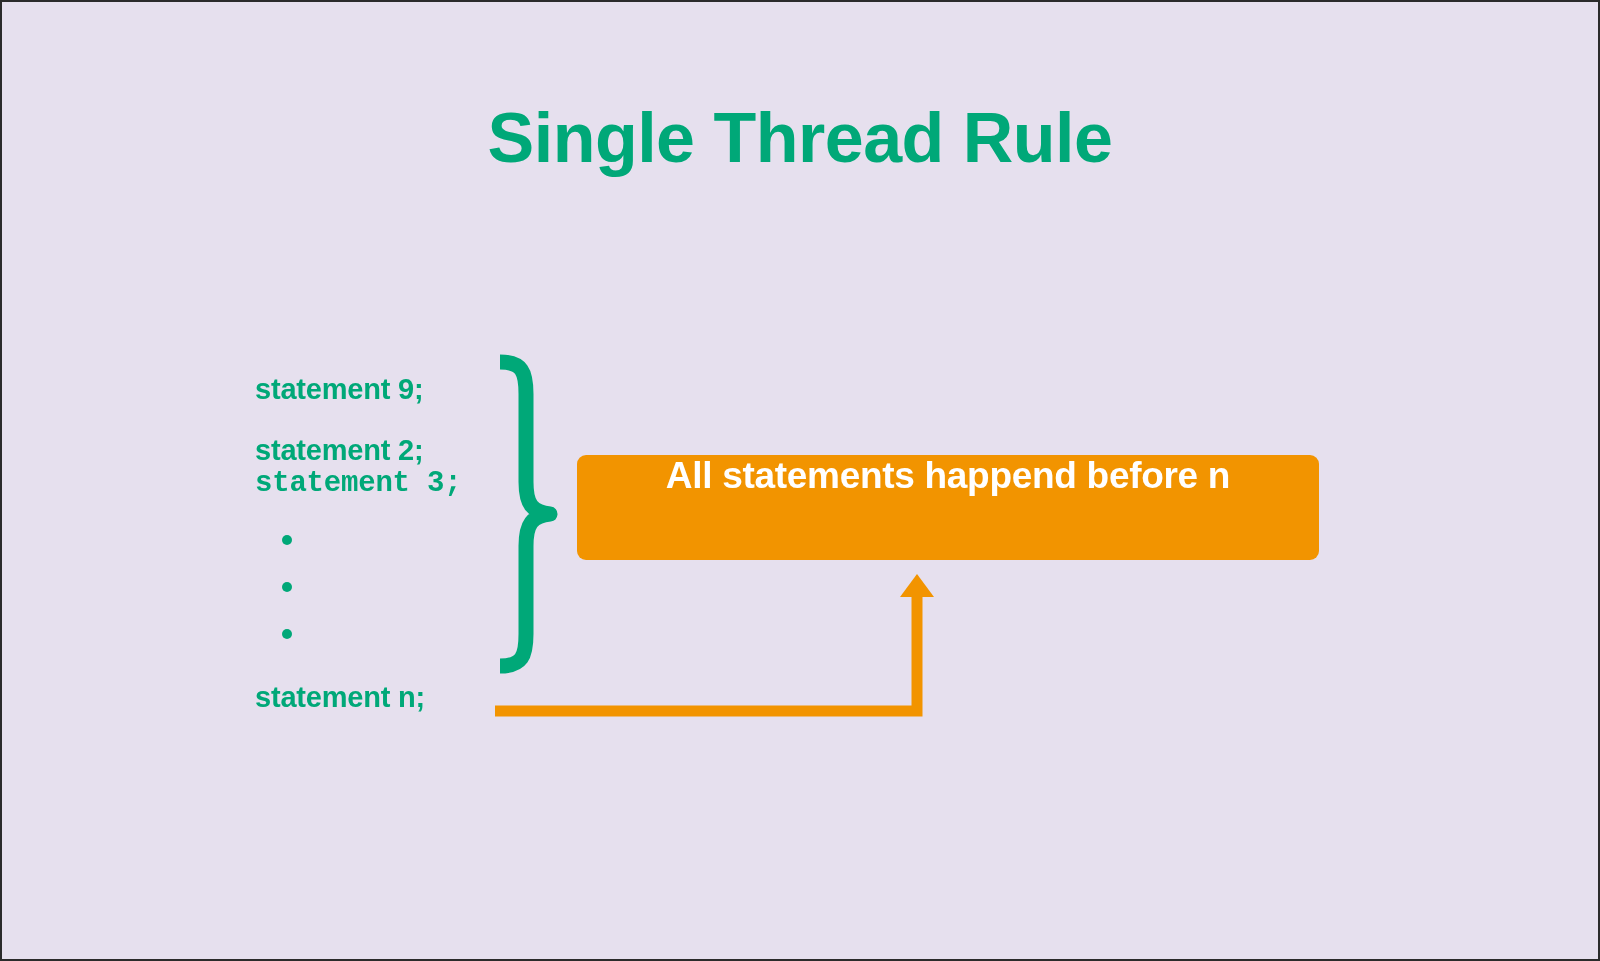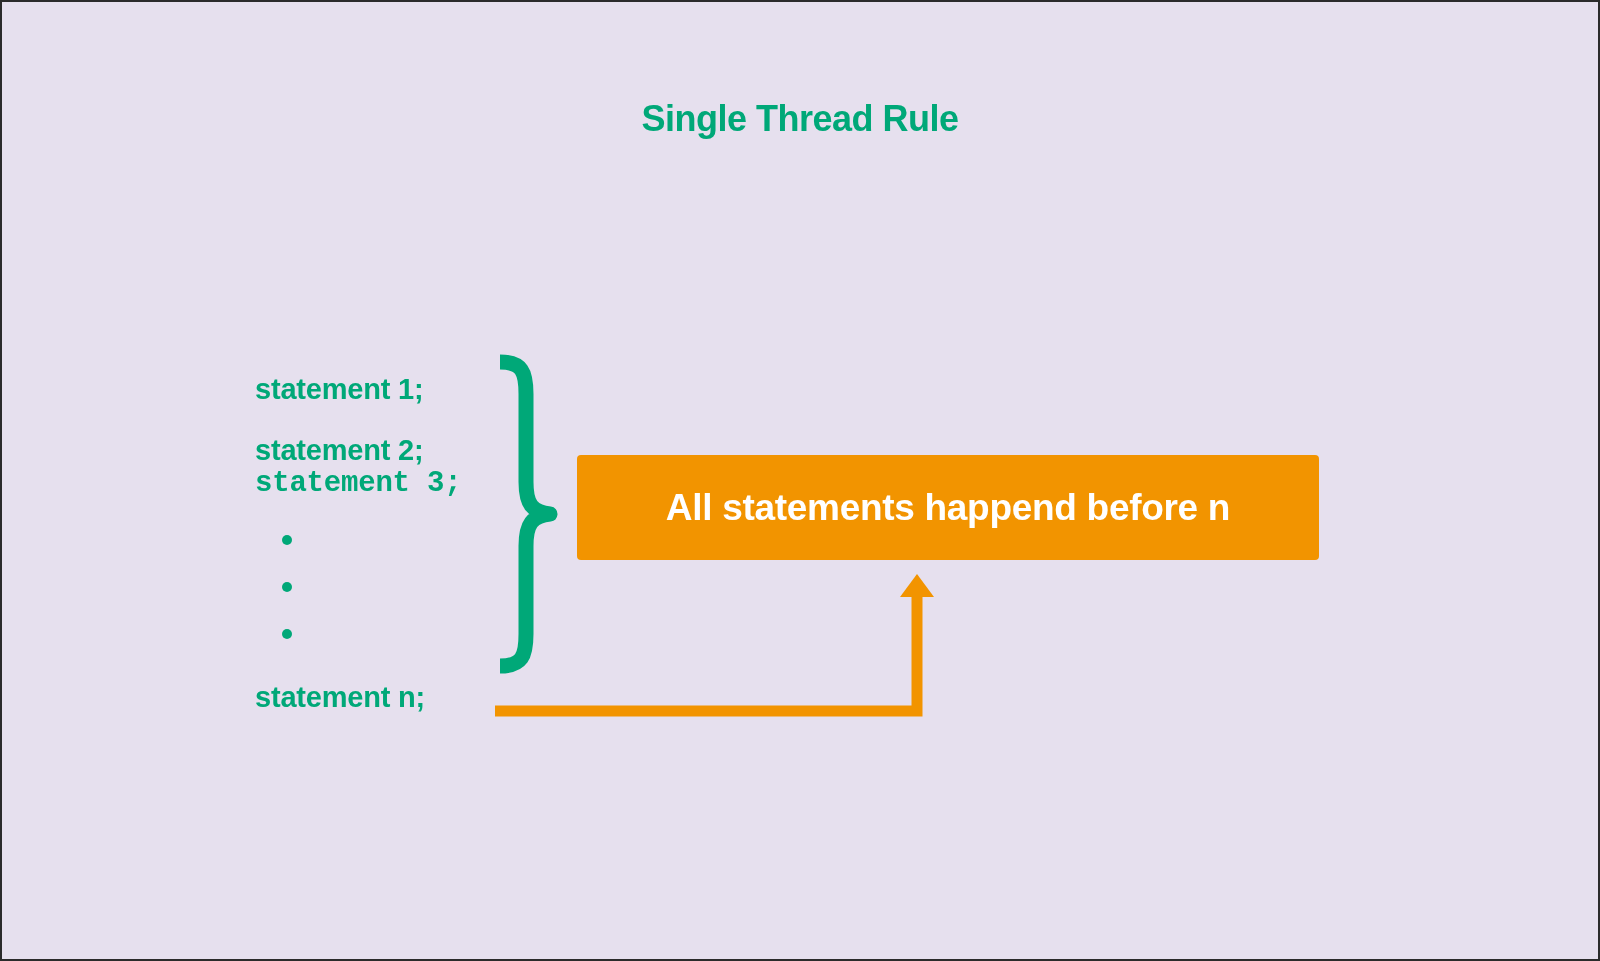--- a/index.html
+++ b/index.html
@@ -26,21 +26,21 @@
     overflow: hidden;
   }
 
   
   #title {
     position: absolute;
     left: 0;
     top: 96px;
     width: 1596px;
     text-align: center;
-    font-size: 36px;
+    font-size: 70px;
     font-weight: bold;
     letter-spacing: -0.5px;
     color: #00a878;
     white-space: nowrap;
   }
 
   
   .stmt {
     position: absolute;
     left: 253px;
@@ -77,23 +77,23 @@
   }
 
   
   #callout {
     position: absolute;
     left: 575px;
     top: 453px;
     width: 742px;
     height: 105px;
     background: #f29400;
-    border-radius: 4px;
+    border-radius: 9px;
     display: flex;
-    align-items: center;
+    align-items: flex-start;
     justify-content: center;
   }
   #callout-text {
     color: #ffffff;
     font-size: 37px;
     font-weight: bold;
     letter-spacing: -0.3px;
     white-space: nowrap;
   }
 
@@ -106,21 +106,21 @@
     height: 170px;
   }
 </style>
 </head>
 <body>
 
 <div id="slide">
 
   <div id="title">Single Thread Rule</div>
 
-  <div class="stmt" id="stmt-1">statement 1;</div>
+  <div class="stmt" id="stmt-1">statement 9;</div>
 
   <div class="stmt" id="stmt-2">statement 2;</div>
 
   <div class="stmt" id="stmt-3">statement 3;</div>
 
   <div class="ellipsis-dot" id="dot-1"></div>
   <div class="ellipsis-dot" id="dot-2"></div>
   <div class="ellipsis-dot" id="dot-3"></div>
 
   <div class="stmt" id="stmt-n">statement n;</div>

